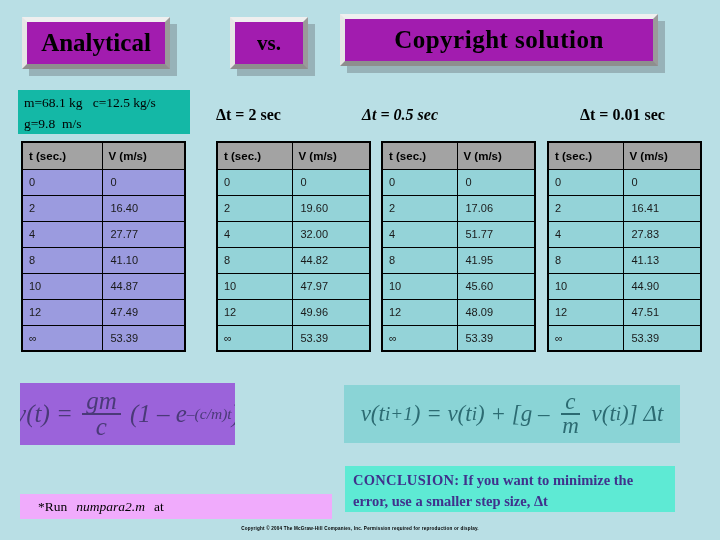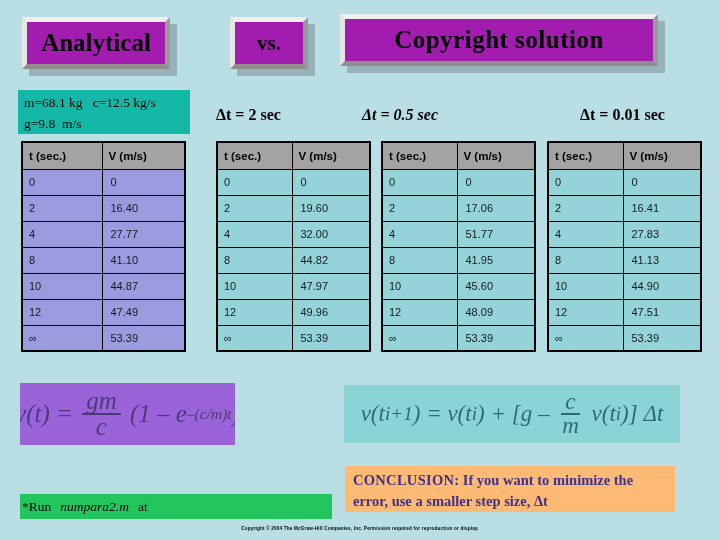--- a/index.html
+++ b/index.html
@@ -148,42 +148,42 @@
   }
   .frac .num { border-bottom: 2px solid currentColor; padding: 0 4px; }
   .frac .den { padding: 0 4px; }
   sup.exp { font-size: 0.62em; font-style: italic; }
 
   
   #run-note {
     position: absolute;
     left: 20px; top: 494px;
     width: 312px; height: 25px;
-    background: #22c55e;
+    background: #f0abfc;
     display: flex;
     align-items: center;
     font-size: 13.5px;
     color: #000;
-    padding-left: 2px;
+    padding-left: 18px;
     box-sizing: border-box;
     white-space: nowrap;
   }
   #run-note .fname {
     font-weight: normal;
     font-style: italic;
     margin: 10px 9px;
   }
   #run-note .at { margin-right: 9px; }
 
   
   #conclusion {
     position: absolute;
     left: 345px; top: 466px;
     width: 330px; height: 46px;
-    background: #fdba74;
+    background: #5eead4;
     color: #40328c;
     font-size: 14.5px;
     font-weight: bold;
     line-height: 1.45;
     padding: 4px 6px 0 8px;
     box-sizing: border-box;
   }
   #conclusion .kw { letter-spacing: 0.3px; }
 
   

